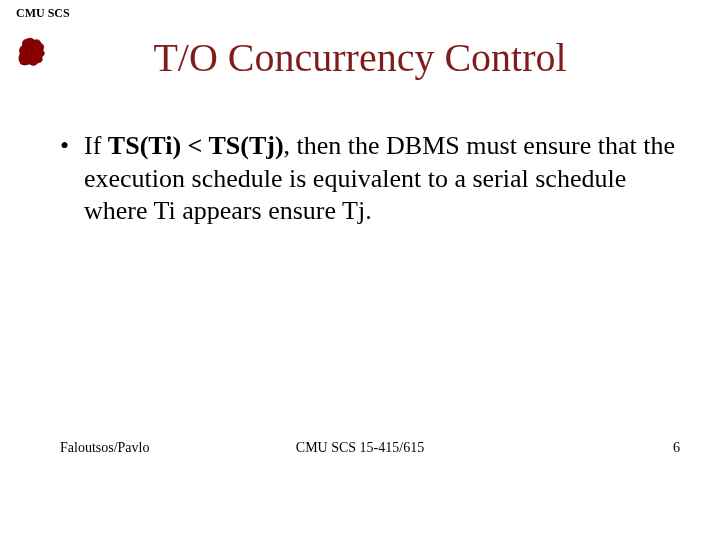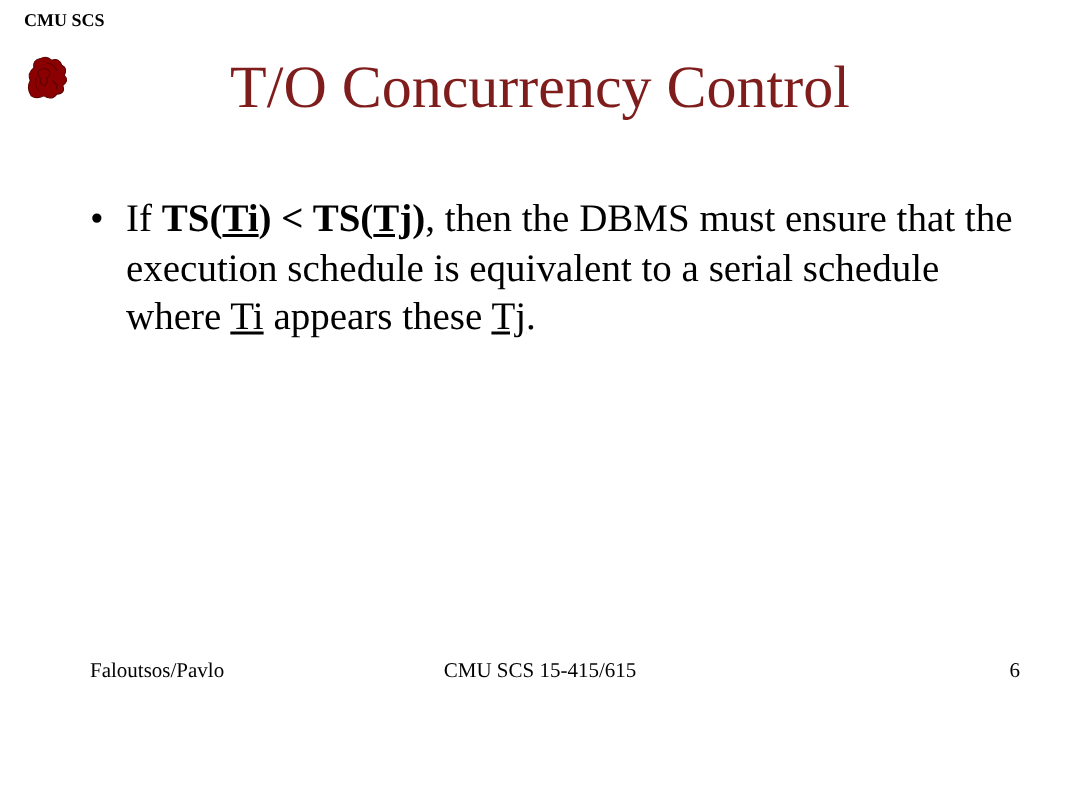--- a/index.html
+++ b/index.html
@@ -7,21 +7,21 @@
   .slide { position: relative; width: 720px; height: 464px; }
   .header { position: absolute; top: 6px; left: 14px; display: flex; align-items: flex-start; }
   .logo { width: 34px; height: 34px; margin-top: 14px; }
   .header-label { font-size: 12px; font-weight: bold; margin-left: 2px; }
   .title { position: absolute; top: 34px; left: 0; width: 100%; text-align: center; font-size: 40px; color: #7f1d1d; font-weight: normal; }
   .body { position: absolute; top: 130px; left: 60px; right: 40px; }
   ul.bullets { list-style: none; }
   ul.bullets > li { position: relative; padding-left: 24px; font-size: 26px; line-height: 1.25; margin-bottom: 4px; color: #000; }
   ul.bullets > li::before { content: "•"; position: absolute; left: 0; top: 0; font-size: 26px; }
   .b { font-weight: bold; }
-  .u { text-decoration: underline; }
+  .u { }
   .footer { position: absolute; bottom: 24px; left: 0; width: 100%; font-size: 14px; color: #000; }
   .footer-left { position: absolute; left: 60px; text-align: right; }
   .footer-center { position: absolute; left: 0; width: 100%; text-align: center; }
   .footer-right { position: absolute; right: 40px; }
 </style>
 </head>
 <body>
 
 <div class="slide">
 
@@ -34,21 +34,21 @@
         <path d="M50 20 Q65 22 70 35 M30 50 Q25 65 35 75 M60 55 Q72 60 70 72" fill="none" stroke="#5a0000" stroke-width="2"></path>
       </svg>
     </div>
   </div>
 
   <h1 class="title">T/O Concurrency Control</h1>
 
   <div class="body">
     <ul class="bullets">
       <li>
-        <span>If </span><span class="b">TS(</span><span class="b u">Ti</span><span class="b">) &lt; </span><span class="b">TS(</span><span class="b u">Tj</span><span class="b">)</span><span>, then the DBMS must ensure that the execution schedule is equivalent to a serial schedule where </span><span class="u">Ti</span><span> appears these </span><span class="u">Tj</span><span>.</span>
+        <span>If </span><span class="b">TS(</span><span class="b u">Ti</span><span class="b">) &lt; </span><span class="b">TS(</span><span class="b u">Tj</span><span class="b">)</span><span>, then the DBMS must ensure that the execution schedule is equivalent to a serial schedule where </span><span class="u">Ti</span><span> appears ensure </span><span class="u">Tj</span><span>.</span>
       </li>
     </ul>
   </div>
 
   <div class="footer">
     <div class="footer-left">Faloutsos/Pavlo</div>
     <div class="footer-center">CMU SCS 15-415/615</div>
     <div class="footer-right">6</div>
   </div>
 

